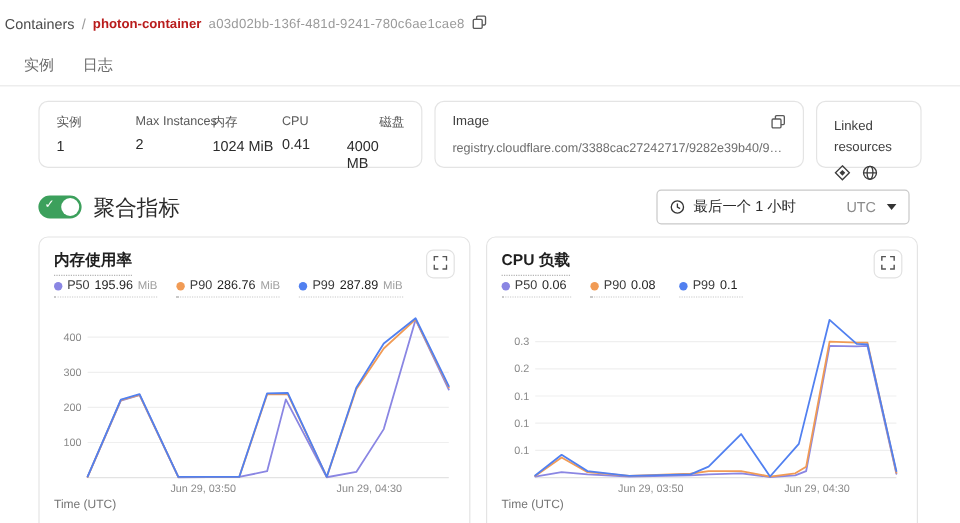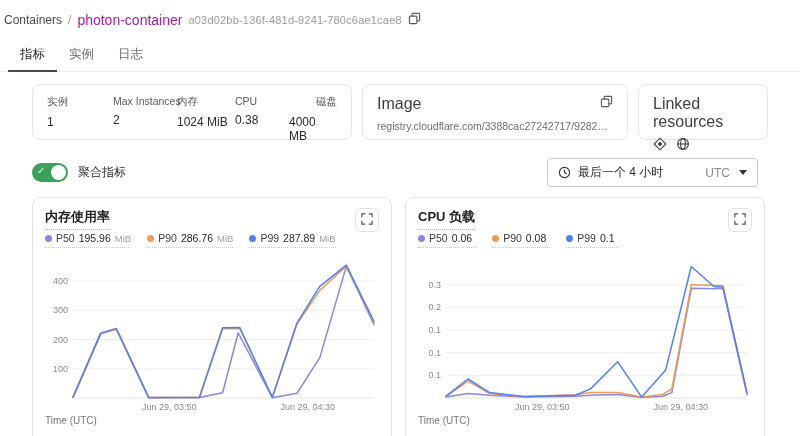--- a/index.html
+++ b/index.html
@@ -3,53 +3,53 @@
 <meta charset="utf-8">
 <style>
   * { margin:0; padding:0; box-sizing:border-box; }
   html,body { width:800px; height:436px; background:#fff; overflow:hidden;
     font-family:"Liberation Sans","DejaVu Sans",sans-serif; color:#313131; }
 
   
   .topbar { display:flex; align-items:center; gap:6px; padding:12px 8px 0 4px; font-size:12px; }
   .crumb-root { color:#4a4a4a; cursor:pointer; }
   .crumb-sep { color:#9a9a9a; }
-  .crumb-current { font-weight:normal; color:#a21caf; font-size:14px; }
+  .crumb-current { font-weight:bold; color:#b91c1c; font-size:11px; }
   .crumb-id { color:#9b9b9b; font-size:11px; letter-spacing:.2px; }
   .icon-btn { display:inline-flex; align-items:center; justify-content:center; cursor:pointer; background:none; border:none; padding:0; }
 
   
   .tabs { display:flex; margin-top:13px; border-bottom:1px solid #e9e9e9; padding-left:8px; }
   .tab { padding:5px 12px 8px 12px; font-size:12.5px; color:#6b6b6b; cursor:pointer; position:relative; }
   .tab.active { color:#1f1f1f; }
   .tab.active::after { content:""; position:absolute; left:0; right:0; bottom:-1px; height:2.5px; background:#404b5a; }
 
   
   .cards { display:flex; gap:10px; padding:0 32px; margin-top:12px; }
   .card { background:#fff; border:1px solid #e4e4e4; border-radius:8px; padding:10px 14px; height:56px; }
   .card.stats { width:320px; display:flex; }
   .stat { display:flex; flex-direction:column; }
   .stat:nth-child(1){ width:66px; } .stat:nth-child(2){ width:64px; }
   .stat:nth-child(3){ width:58px; } .stat:nth-child(4){ width:54px; } .stat:nth-child(5){ flex:1;align-items:flex-end; }
   .stat-label { font-size:10.5px; color:#595959; white-space:nowrap; }
   .stat-value { font-size:12px; color:#2b2b2b; margin-top:6px; }
   .card.image { flex:1; min-width:0; }
   .card-label-row { display:flex; justify-content:space-between; align-items:flex-start; }
-  .card-label { font-size:16px; color:#3f3f3f; }
+  .card-label { font-size:11px; color:#3f3f3f; }
   .image-value { font-size:10.5px; color:#6e6e6e; margin-top:7px; white-space:nowrap; overflow:hidden; text-overflow:ellipsis; }
-  .card.linked { width:130px; }
+  .card.linked { width:88px; }
   .linked-icons { display:flex; gap:9px; margin-top:6px; }
 
   
   .controls { display:flex; justify-content:space-between; align-items:center; margin-top:18px; padding:0 42px 0 32px; }
   .toggle-wrap { display:flex; align-items:center; gap:10px; }
   .toggle { position:relative; width:36px; height:19px; border-radius:10px; background:#3ca05c; cursor:pointer; flex:none; }
   .toggle .knob { position:absolute; top:2px; right:2px; width:15px; height:15px; border-radius:50%; background:#fff; }
   .toggle .tick { position:absolute; left:5px; top:1.5px; color:#fff; font-size:10px; }
-  .toggle-label { font-size:12px; color:#2b2b2b; }
+  .toggle-label { font-size:18px; color:#2b2b2b; }
   .time-select { display:flex; align-items:center; gap:7px; border:1px solid #c9c9c9; border-radius:4px; padding:5px 10px; font-size:12px; color:#2b2b2b; background:#fff; cursor:pointer; }
   .tz { color:#8a8a8a;margin-left:35px; }
   .caret { width:0; height:0; border-left:4px solid transparent; border-right:4px solid transparent; border-top:5px solid #333; margin-left:2px; }
 
   
   .charts { display:flex; gap:13px; padding:0 32px; margin-top:10px; }
   .chart-card { width:360px; height:250px; border:1px solid #e4e4e4; border-radius:8px; padding:10px 12px; }
   .chart-head { display:flex; justify-content:space-between; align-items:flex-start; }
   .chart-title { font-size:13px; font-weight:bold; color:#1f1f1f; border-bottom:1px dotted #b5b5b5; padding-bottom:3px; }
   .expand-btn { width:24px; height:24px; border:1px solid #e2e2e2; border-radius:6px; background:#fff; display:flex; align-items:center; justify-content:center; cursor:pointer; }
@@ -74,42 +74,41 @@
     <span>
       <svg width="13" height="13" viewBox="0 0 14 14" fill="none" stroke="#5a5a5a" stroke-width="1.2">
         <rect x="4.5" y="1.5" width="8" height="8" rx="1"></rect>
           <rect x="1.5" y="4.5" width="8" height="8" rx="1" fill="#fff"></rect>
       </svg>
     </span>
   </button>
 </div>
 
 <div class="tabs">
-  <div class="tab active">指标</div>
   <div class="tab">实例</div>
   <div class="tab">日志</div>
 </div>
 
 <div class="cards">
   <div class="card stats">
     <div class="stat">
       <span class="stat-label">实例</span>
       <span class="stat-value">1</span>
     </div>
     <div class="stat">
       <span class="stat-label">Max Instances</span>
       <span class="stat-value">2</span>
     </div>
     <div class="stat">
       <span class="stat-label">内存</span>
       <span class="stat-value">1024 MiB</span>
     </div>
     <div class="stat">
       <span class="stat-label">CPU</span>
-      <span class="stat-value">0.38</span>
+      <span class="stat-value">0.41</span>
     </div>
     <div class="stat">
       <span class="stat-label">磁盘</span>
       <span class="stat-value">4000 MB</span>
     </div>
   </div>
 
   <div class="card image">
     <div class="card-label-row">
       <span class="card-label">Image</span>
@@ -153,21 +152,21 @@
     </div>
     <span class="toggle-label">聚合指标</span>
   </div>
   <button class="time-select">
     <span style="display:inline-flex;">
       <svg width="13" height="13" viewBox="0 0 14 14" fill="none" stroke="#333" stroke-width="1.2">
         <circle cx="7" cy="7" r="5.5"></circle>
           <path d="M7 3.8 V7 L9.4 8.4"></path>
       </svg>
     </span>
-    <span>最后一个 4 小时</span>
+    <span>最后一个 1 小时</span>
     <span class="tz">UTC</span>
     <span class="caret"></span>
   </button>
 </div>
 
 <div class="charts">
 
   <div class="chart-card">
     <div class="chart-head">
       <span class="chart-title">内存使用率</span>

